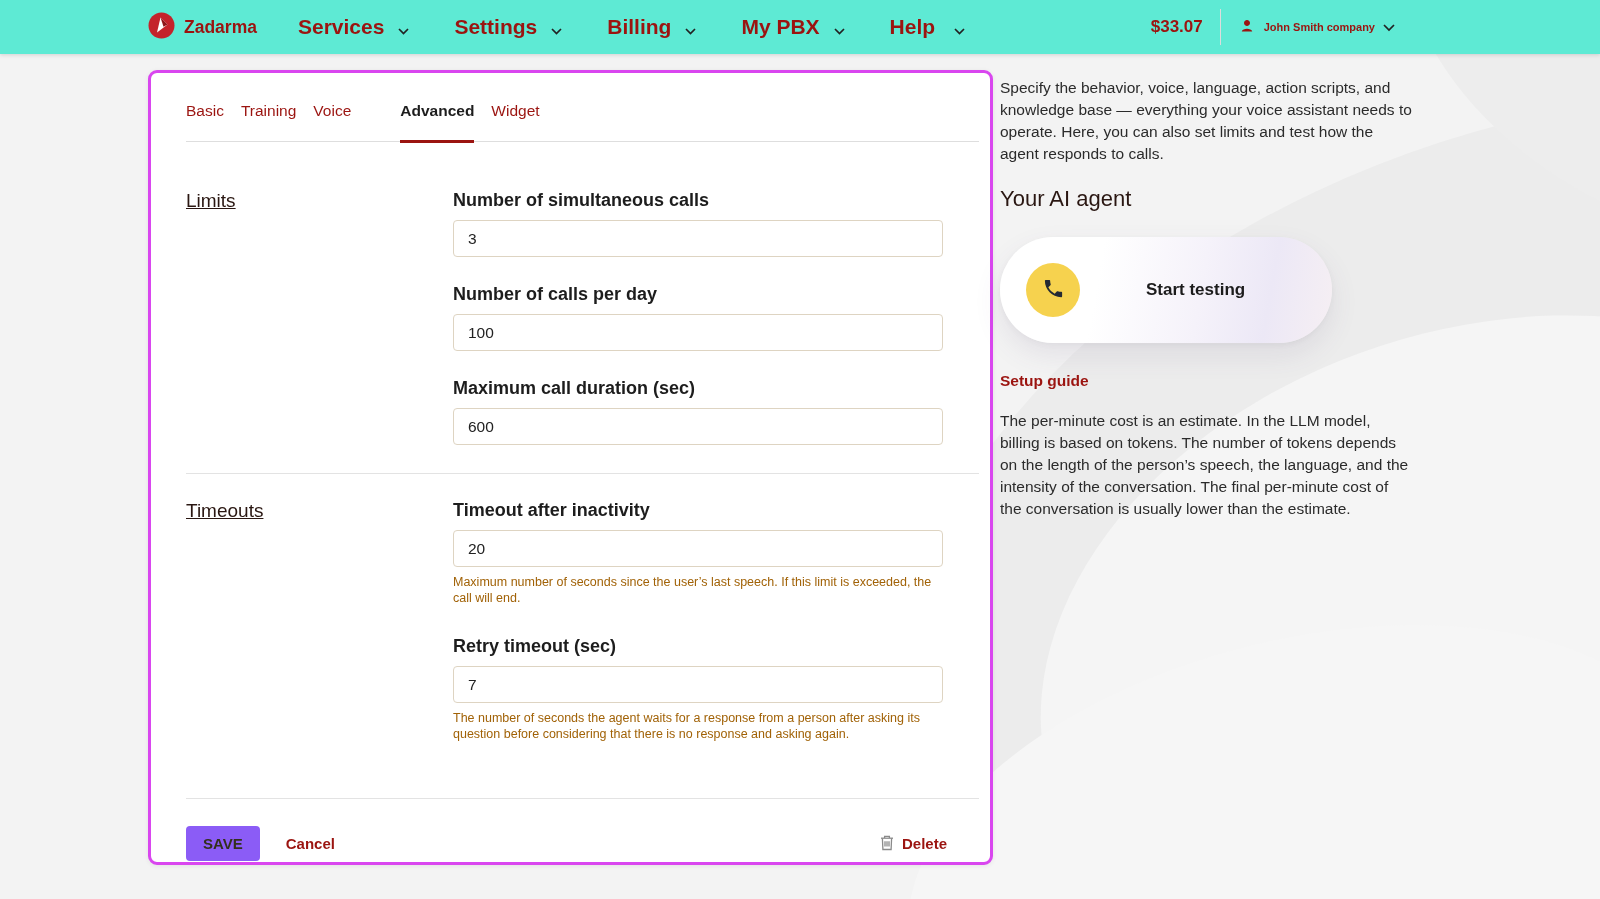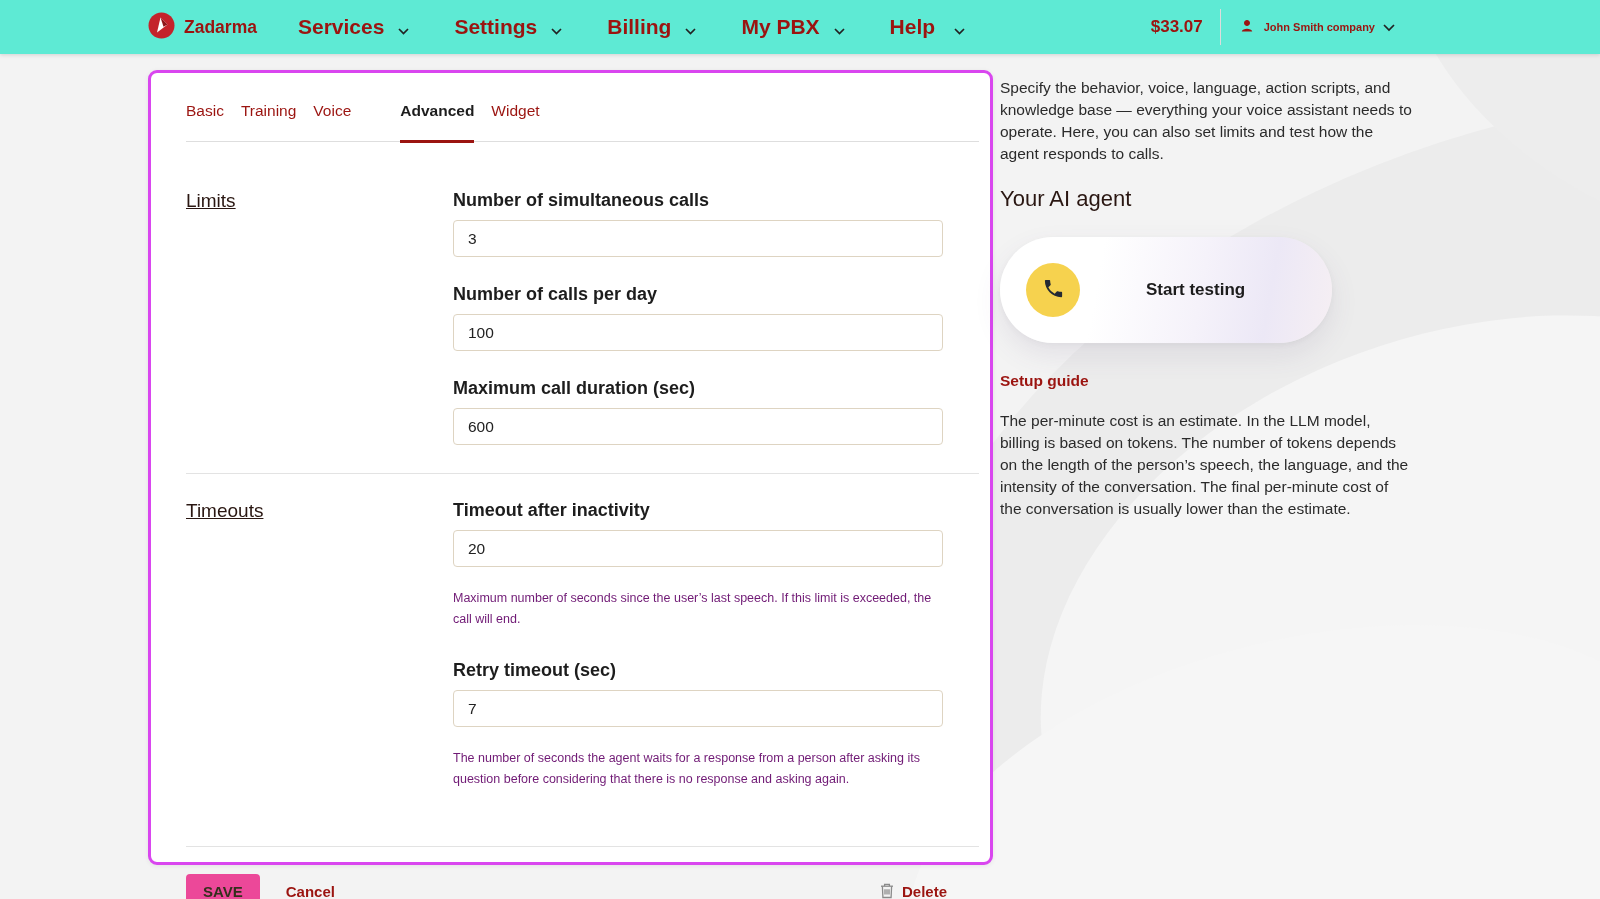--- a/index.html
+++ b/index.html
@@ -51,27 +51,27 @@
   .section-1 { padding:48px 0 28px 0; }
   .section-2 { padding:26px 0 56px 0; }
   .section-title { width:267px; font-size:19px; color:#2a1712; padding-top:0;text-decoration:underline; }
   .fields { width:490px; }
   .field { margin-bottom:27px; }
   .field:last-child { margin-bottom:0; }
   .field-label { font-size:18px; font-weight:bold; color:#1d1d1d; margin-bottom:9px; }
   .text-input { width:100%; height:37px; border:1px solid #ded4c2; border-radius:4px;
     padding:0 14px; font-size:15.5px; color:#222;
     font-family:"Liberation Sans", sans-serif; background:#fff; outline:none; }
-  .helper { margin-top:21px; font-size:12.5px; color:#701a75; line-height:21px; }
+  .helper { margin-top:7px; font-size:12.5px; color:#a16207; line-height:16px; }
   .s2-field { margin-bottom:30px; }
 
   .rule { border:none; border-top:1px solid #e3e3e3; }
 
   .actions { display:flex; align-items:center; padding-top:27px; }
-  .save-btn { background:#ec4899; border:none; border-radius:4px; height:35px;
+  .save-btn { background:#8b5cf6; border:none; border-radius:4px; height:35px;
     padding:0 17px; font-size:15px; font-weight:bold; color:#33301c;
     font-family:"Liberation Sans", sans-serif; cursor:pointer; }
   .cancel-link { margin-left:26px; font-size:15px; font-weight:bold; color:#9b1410;
     cursor:pointer; }
   .delete-link { margin-left:auto; margin-right:32px; display:flex; align-items:center;
     gap:7px; font-size:15px; font-weight:bold; color:#9b1410; cursor:pointer; }
 
   
   .sidebar { position:absolute; left:1000px; top:77px; width:412px; z-index:5; }
   .side-text { font-size:15.5px; color:#2b2b2b; line-height:22px; }

